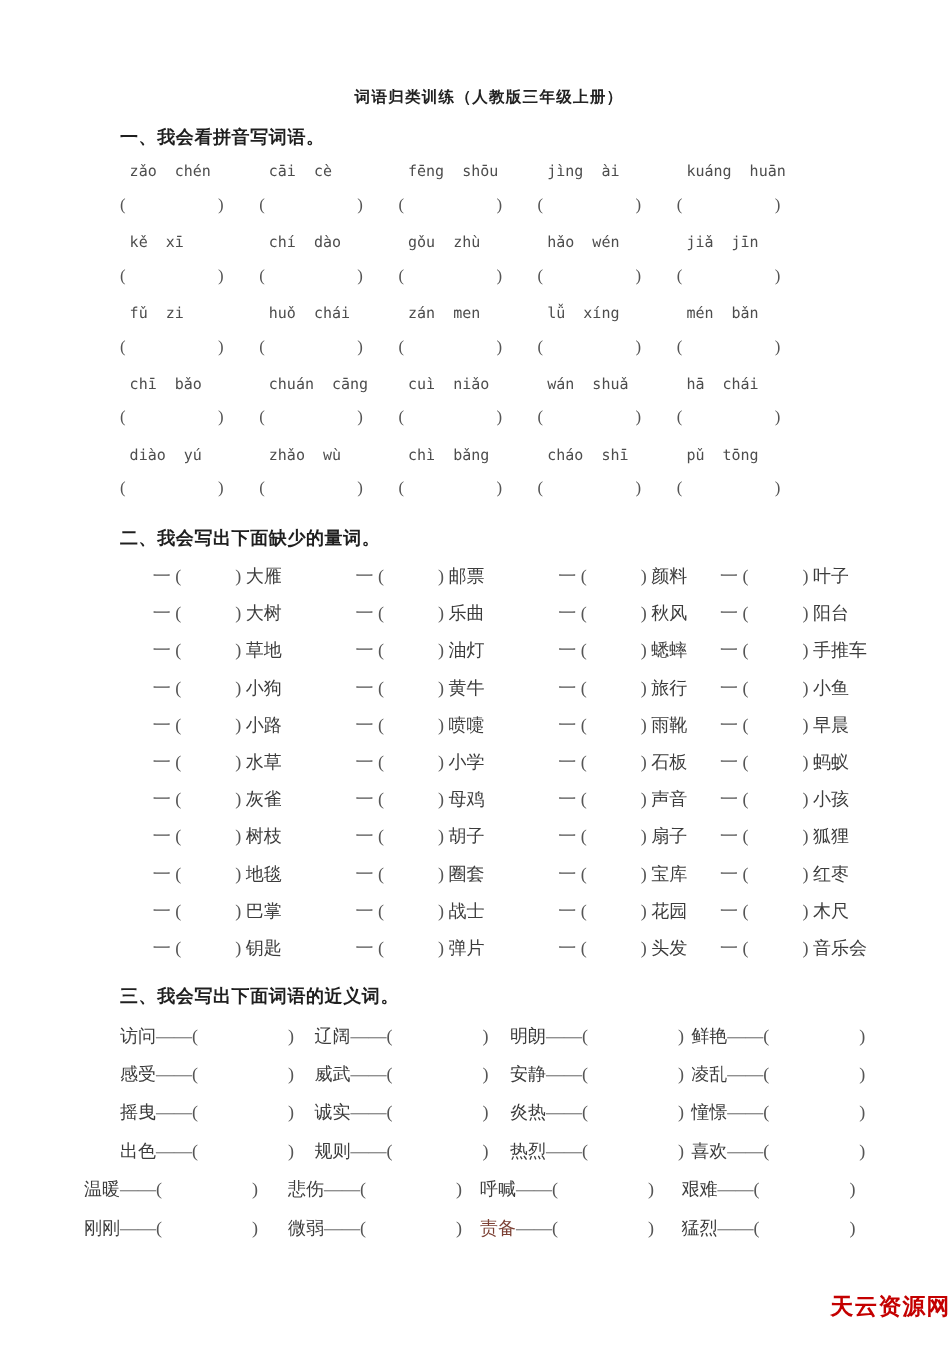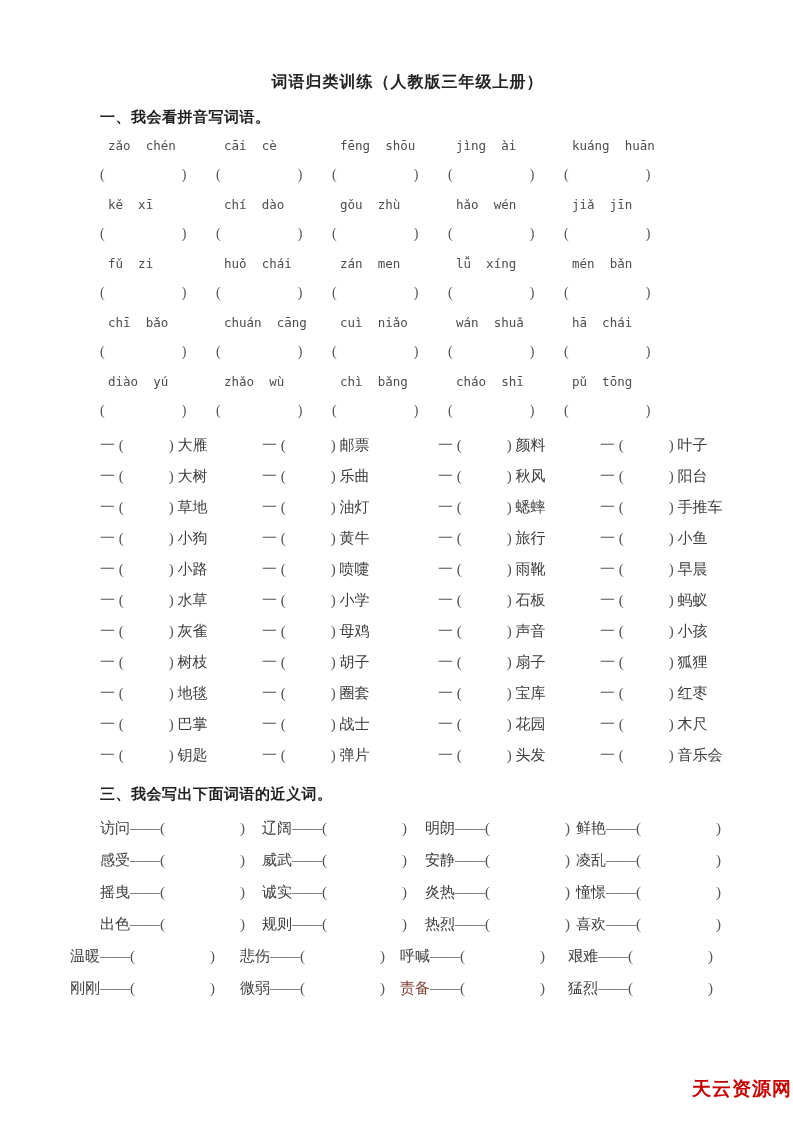--- a/index.html
+++ b/index.html
@@ -9,21 +9,21 @@
     font-family:"Liberation Serif","DejaVu Serif",serif;
     color:#3a3a3a;
     position:relative;
     overflow:hidden;
   }
   .sheet{padding-top:72px;}
   .title{
     text-align:center;
     font-family:"Liberation Sans","DejaVu Sans",sans-serif;
     font-weight:bold;
-    font-size:16px;
+    font-size:13px;
     color:#222;
     letter-spacing:1px;
     margin:0 0 0 12px;
     padding-left:10px;
   }
   .content{padding-left:100px;padding-right:50px;}
   .sec-head{
     font-family:"Liberation Sans","DejaVu Sans",sans-serif;
     font-weight:bold;
     font-size:15px;
@@ -48,21 +48,21 @@
   }
   .blank{
     font-size:14px;
     color:#555;
     white-space:pre;
     margin-top:9px;
     line-height:22px;
   }
 
   
-  #s2{margin-top:8px;}
+  #s2{margin-top:8px;text-align:center;}
   .s2-row{display:flex;line-height:31px;}
   .s2-cell{font-size:15px;color:#404040;}
   .s2-cell:nth-child(1){width:162px;}
   .s2-cell:nth-child(2){width:176px;}
   .s2-cell:nth-child(3){width:162px;}
   .pre{white-space:pre;color:#555;}
   .word{color:#3c3c3c;}
 
   
   #s3{margin-top:8px;}
@@ -201,20 +201,21 @@
             <div class="pinyin">cháo  shī</div>
             <div class="blank">(                      )</div>
           </div>
           <div class="s1-cell">
             <div class="pinyin">pǔ  tōng</div>
             <div class="blank">(                      )</div>
           </div>
         </div>
       </div>
 
+    <div class="sec-head" id="sec2-head">二、我会写出下面缺少的量词。</div>
     <div id="s2">
         <div class="s2-row">
           <div class="s2-cell"><span class="pre">一 (            ) </span><span class="word">大雁</span></div>
           <div class="s2-cell"><span class="pre">一 (            ) </span><span class="word">邮票</span></div>
           <div class="s2-cell"><span class="pre">一 (            ) </span><span class="word">颜料</span></div>
           <div class="s2-cell"><span class="pre">一 (            ) </span><span class="word">叶子</span></div>
         </div>
         <div class="s2-row">
           <div class="s2-cell"><span class="pre">一 (            ) </span><span class="word">大树</span></div>
           <div class="s2-cell"><span class="pre">一 (            ) </span><span class="word">乐曲</span></div>

